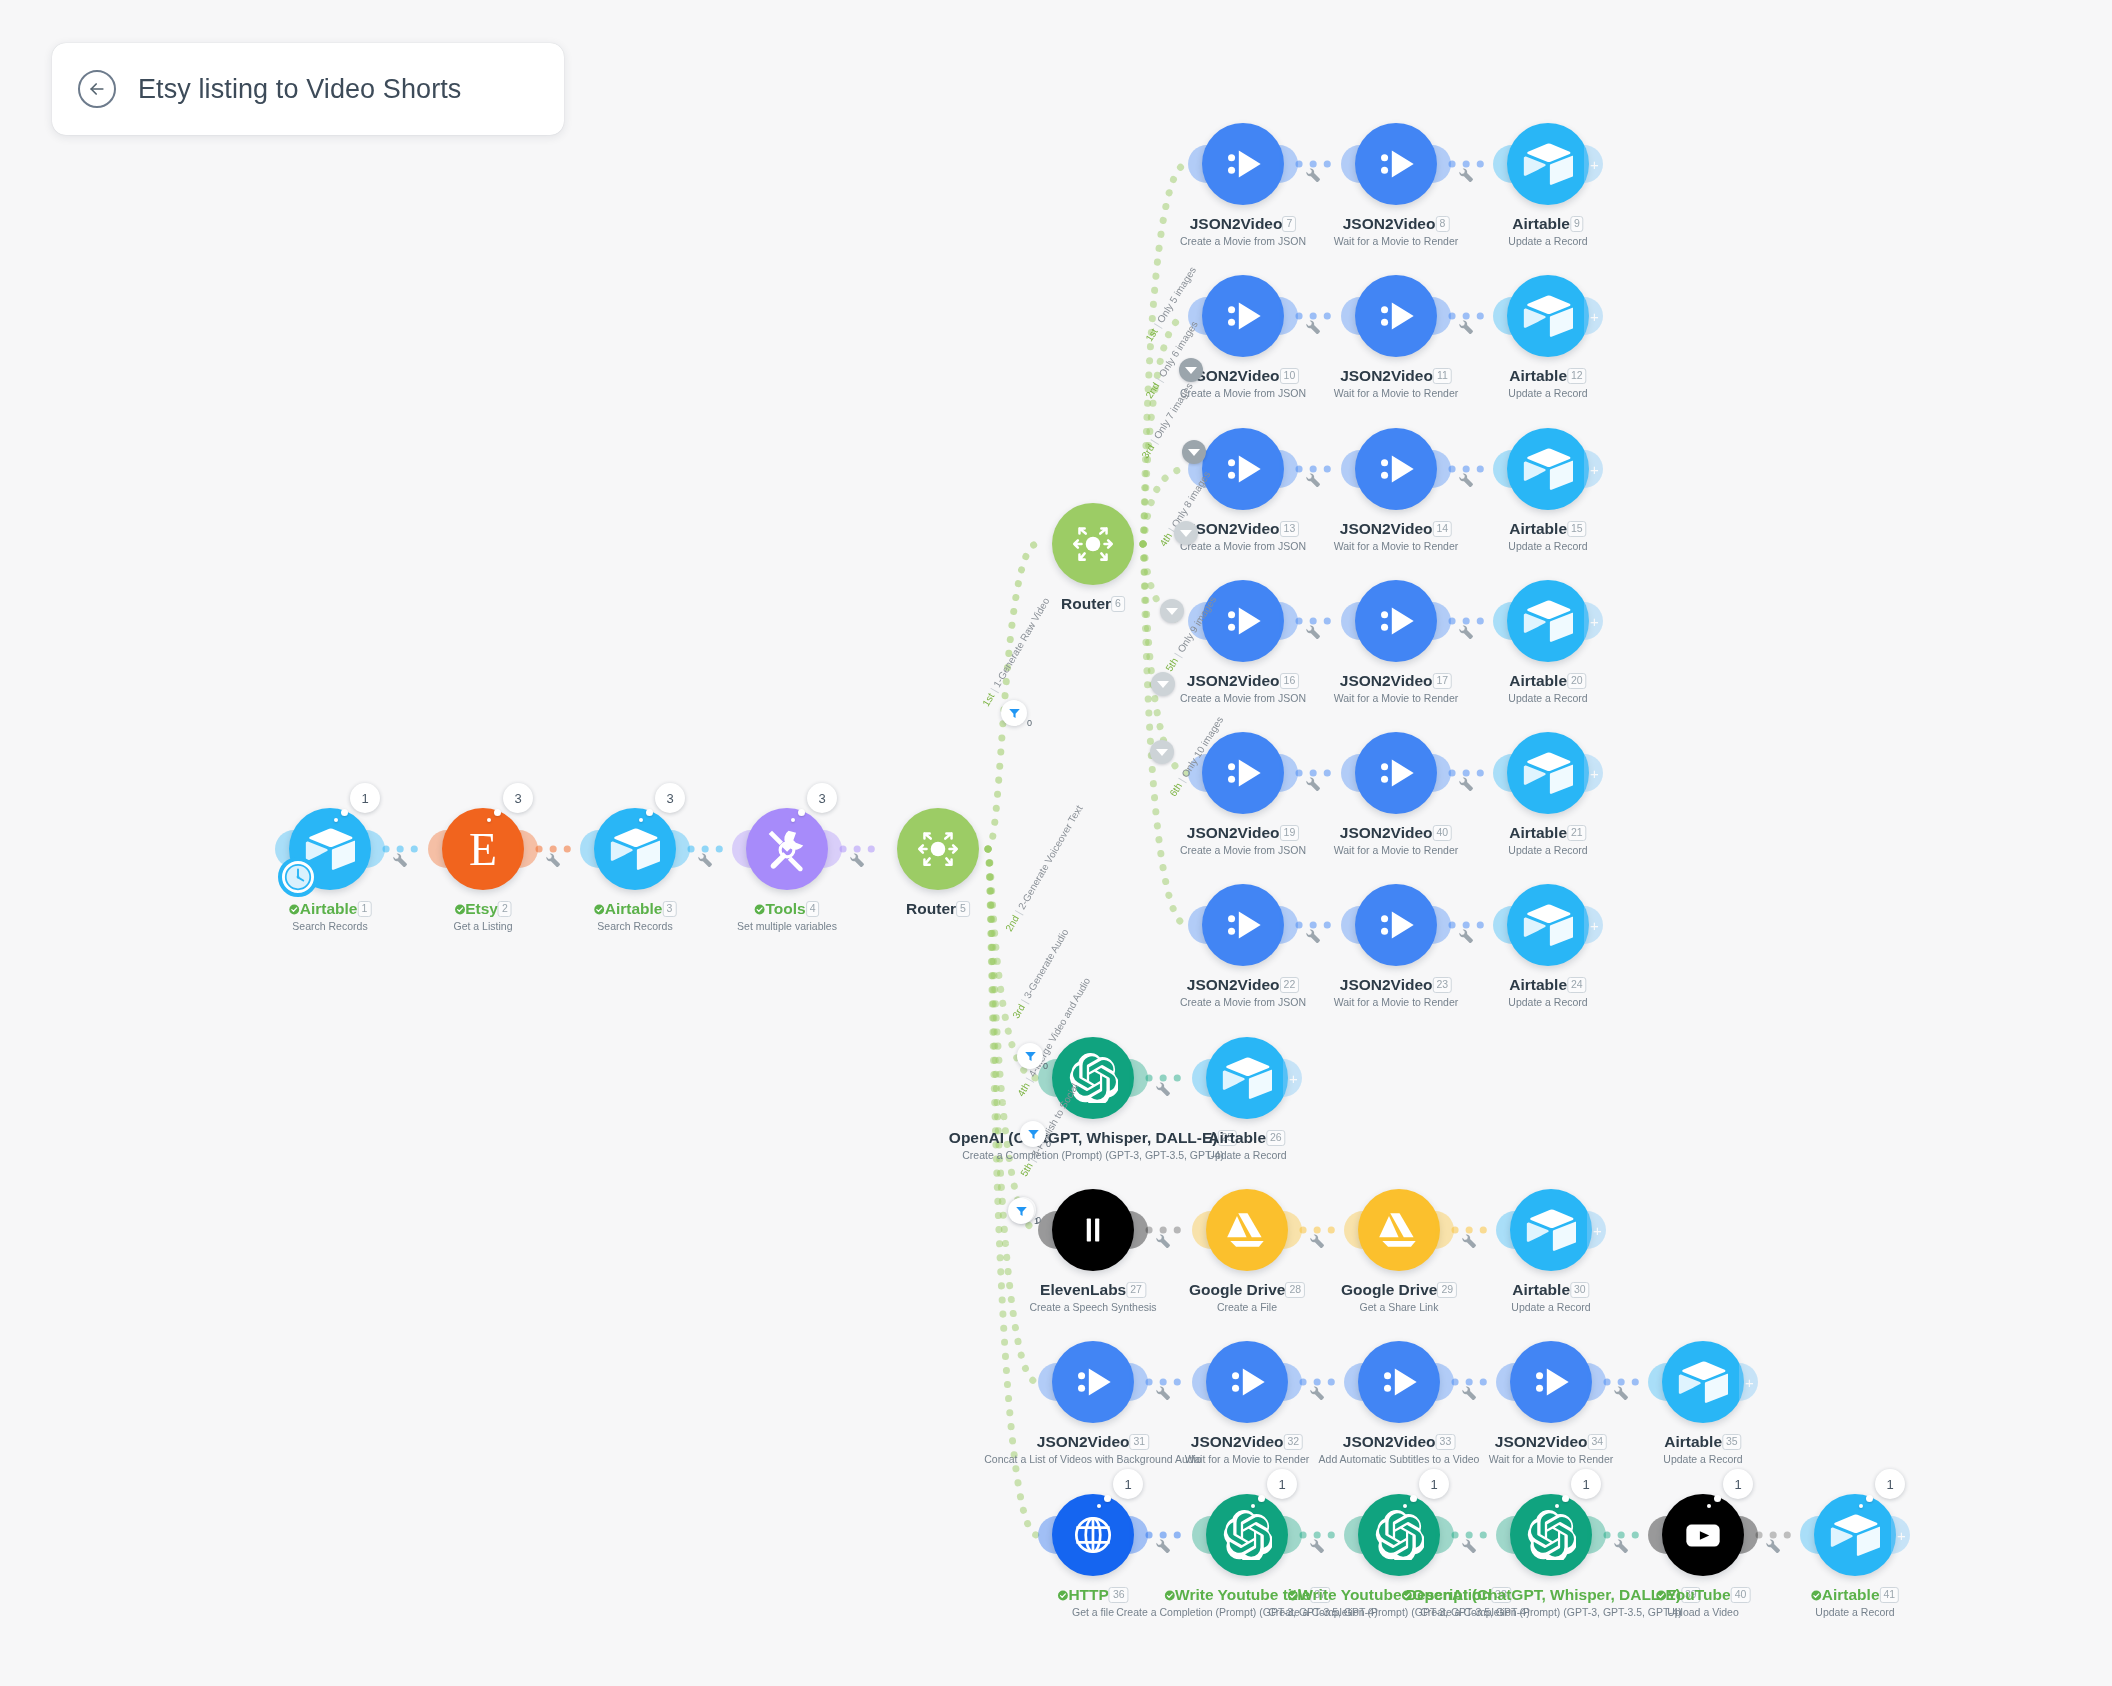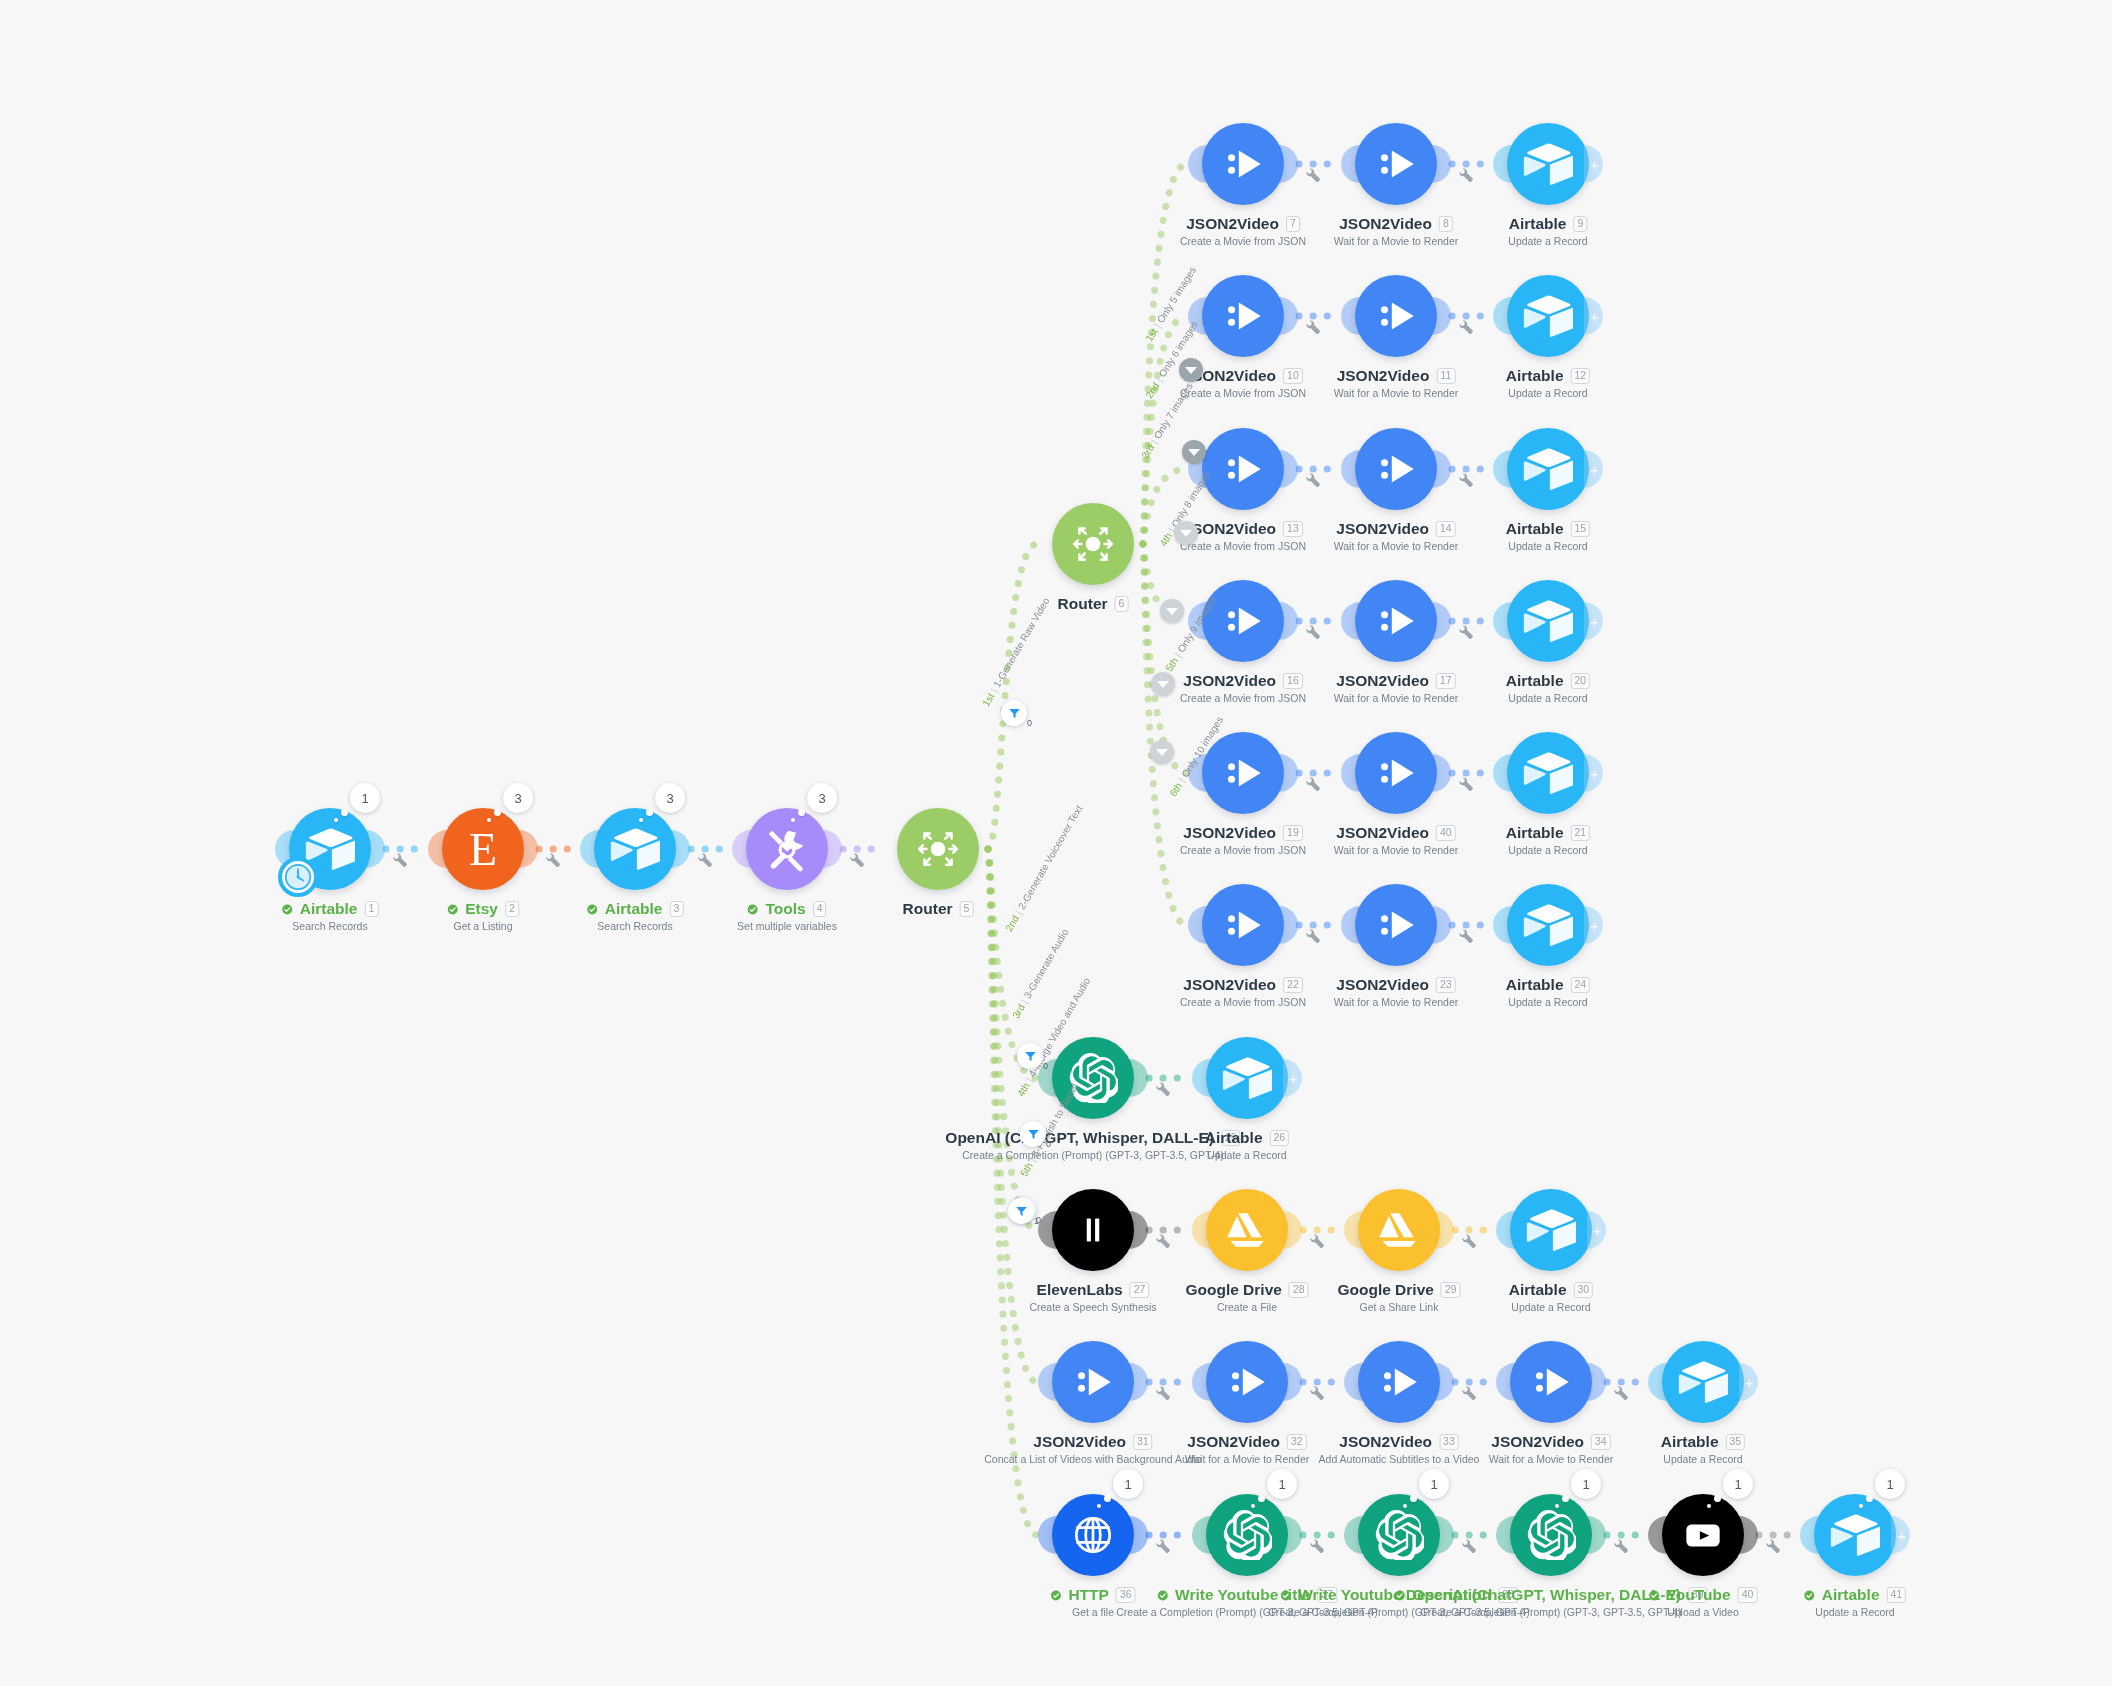--- a/index.html
+++ b/index.html
@@ -49,21 +49,21 @@
   .stub.left {
     left: -55px; border-radius: 19px 0 0 19px;
   }
 
   .nlabel {
     position: absolute; top: 52px; left: 50%; transform: translateX(-50%);
     white-space: nowrap; text-align: center;
     display: flex; flex-direction: column; align-items: center; gap: 3px;
   }
   .nlabel .row1 {
-    display: flex; align-items: center; gap: 7px;
+    display: flex; align-items: center; gap: 0;
     font-size: 15.5px; font-weight: bold; color: #2d3b47; line-height: 1;
   }
   .nlabel .row1.green { color: #5bb14a; }
   .nlabel .num {
     font-size: 10.5px; font-weight: normal; color: #9aa5ad;
     border: 1px solid #cfd6dc; border-radius: 3px; padding: 0px 3px 1px;
     background: #fbfbfc; line-height: 1.25;
   }
   .nlabel .row2 { font-size: 10.5px; color: #76828d; line-height: 1.2; }
   .check { width: 11px; height: 11px; flex: none; }
@@ -159,20 +159,29 @@
       <path d="M 988 849 C 992.5 849, 992.5 1382, 1037 1382" fill="none" stroke="#9ccc65" stroke-width="7" stroke-linecap="round" stroke-dasharray="0.1 14" opacity="0.5"></path>
       <path d="M 988 849 C 992.5 849, 992.5 1535, 1037 1535" fill="none" stroke="#9ccc65" stroke-width="7" stroke-linecap="round" stroke-dasharray="0.1 14" opacity="0.5"></path>
       <path d="M 1143 544 C 1145 544, 1145 164, 1187 164" fill="none" stroke="#9ccc65" stroke-width="7" stroke-linecap="round" stroke-dasharray="0.1 14" opacity="0.5"></path>
       <path d="M 1143 544 C 1145 544, 1145 316, 1187 316" fill="none" stroke="#9ccc65" stroke-width="7" stroke-linecap="round" stroke-dasharray="0.1 14" opacity="0.5"></path>
       <path d="M 1143 544 C 1145 544, 1145 469, 1187 469" fill="none" stroke="#9ccc65" stroke-width="7" stroke-linecap="round" stroke-dasharray="0.1 14" opacity="0.5"></path>
       <path d="M 1143 544 C 1145 544, 1145 621, 1187 621" fill="none" stroke="#9ccc65" stroke-width="7" stroke-linecap="round" stroke-dasharray="0.1 14" opacity="0.5"></path>
       <path d="M 1143 544 C 1145 544, 1145 773, 1187 773" fill="none" stroke="#9ccc65" stroke-width="7" stroke-linecap="round" stroke-dasharray="0.1 14" opacity="0.5"></path>
       <path d="M 1143 544 C 1145 544, 1145 925, 1187 925" fill="none" stroke="#9ccc65" stroke-width="7" stroke-linecap="round" stroke-dasharray="0.1 14" opacity="0.5"></path>
     </svg>
 
+  <div class="titlebar">
+    <div class="back-btn">
+      <svg viewBox="0 0 24 24" fill="none" stroke="currentColor" stroke-width="2" stroke-linecap="round" stroke-linejoin="round">
+        <line x1="19" y1="12" x2="5" y2="12"></line>
+        <polyline points="11 18 5 12 11 6"></polyline>
+      </svg>
+    </div>
+    <div class="title-text">Etsy listing to Video Shorts</div>
+  </div>
 
   <div id="nodes">
       <div class="node" style="left: 330px; top: 849px;">
         <div class="stub left" style="background:#29b6f6"></div>
         <div class="bubble" style="background:#29b6f6">
           <svg viewBox="0 0 24 24" fill="#fff">
             <path d="M11.6 2.3 2.4 6.1c-.5.2-.5.9 0 1.1l9.2 3.7c.5.2 1.1.2 1.6 0l9.2-3.7c.5-.2.5-.9 0-1.1l-9.2-3.8a2.2 2.2 0 0 0-1.6 0z"></path>
             <path d="M12.9 12.6v8.9c0 .4.4.7.8.5l10.2-4a.6.6 0 0 0 .3-.5V8.6c0-.4-.4-.7-.8-.5l-10.2 4a.6.6 0 0 0-.3.5z" opacity=".93"></path>
             <path d="M10.6 13 7.6 14.5l-.3.2-6 2.9c-.4.2-.9-.1-.9-.5V9.2c0-.2 0-.3.1-.4l.2-.2.2-.1c.2-.1.5-.1.8 0l8.8 3.5c.5.2.5.8.1 1z" opacity=".85"></path>
           </svg>

